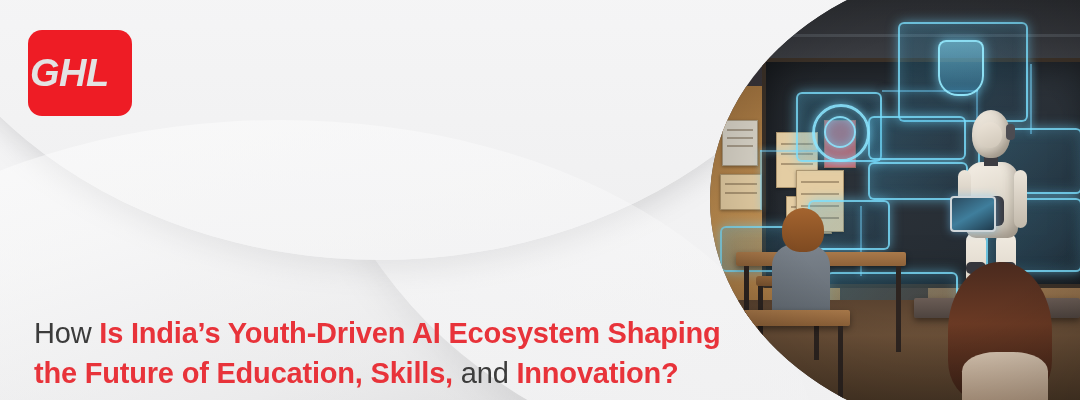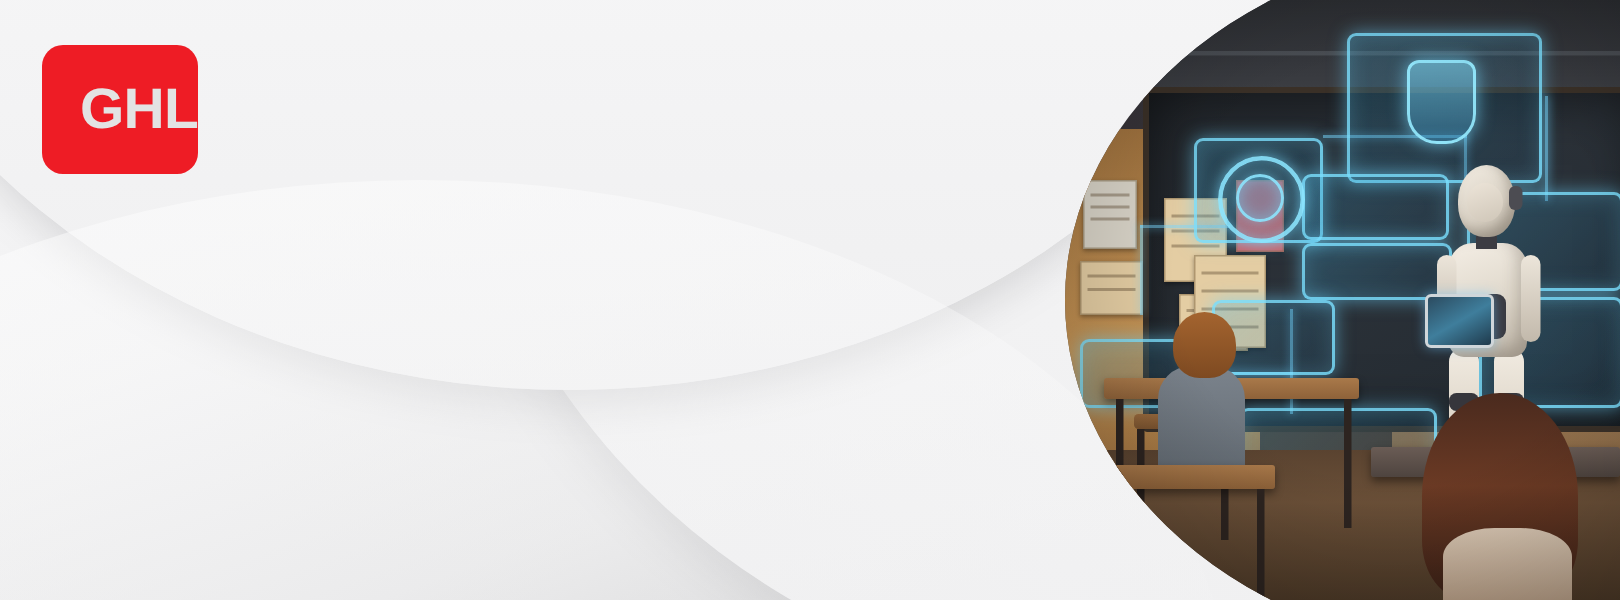--- a/index.html
+++ b/index.html
@@ -59,21 +59,22 @@
     display: flex;
     align-items: center;
     z-index: 40;
   }
   .logo-mark {
     width: 104px;
     height: 86px;
     border-radius: 14px;
     display: flex;
     align-items: center;
-    justify-content: flex-end;
+    justify-content: flex-start;
+    font-style: italic;
   }
   .logo-mark-text {
     font-weight: bold;
     font-size: 38px;
     letter-spacing: -0.5px;
     color: #e3e3e3;
     line-height: 1;
     padding-left: 2px;
   }
   .logo-word-wrap {
@@ -476,14 +477,17 @@
       <div class="photo-vignette"></div>
     </div>
   </div>
 
   <div class="logo">
     <div class="logo-mark" style="background:#ee1c25;">
       <span class="logo-mark-text">GHL</span>
     </div>
   </div>
 
+  <h1 class="headline">
+    <span class="muted">How </span><span class="accent">Is India’s Youth-Driven AI Ecosystem Shaping the Future of Education, Skills,</span><span class="muted"> and </span><span class="accent">Innovation?</span>
+  </h1>
 
 </div>
 
 </body></html>

